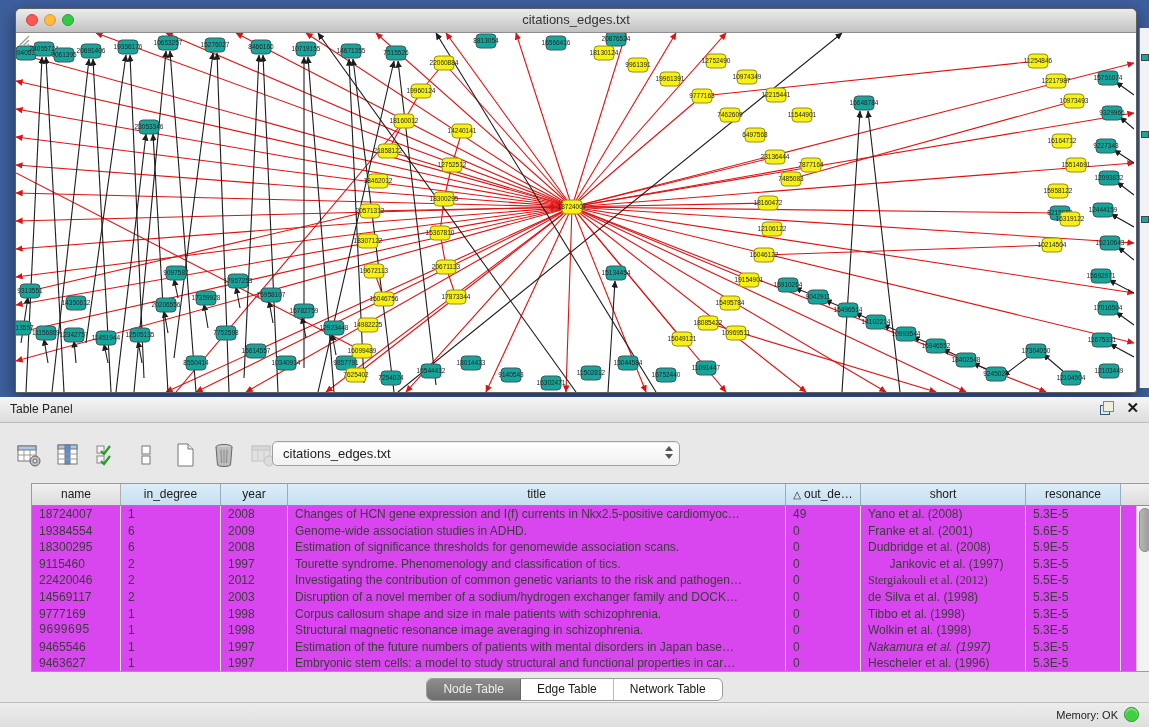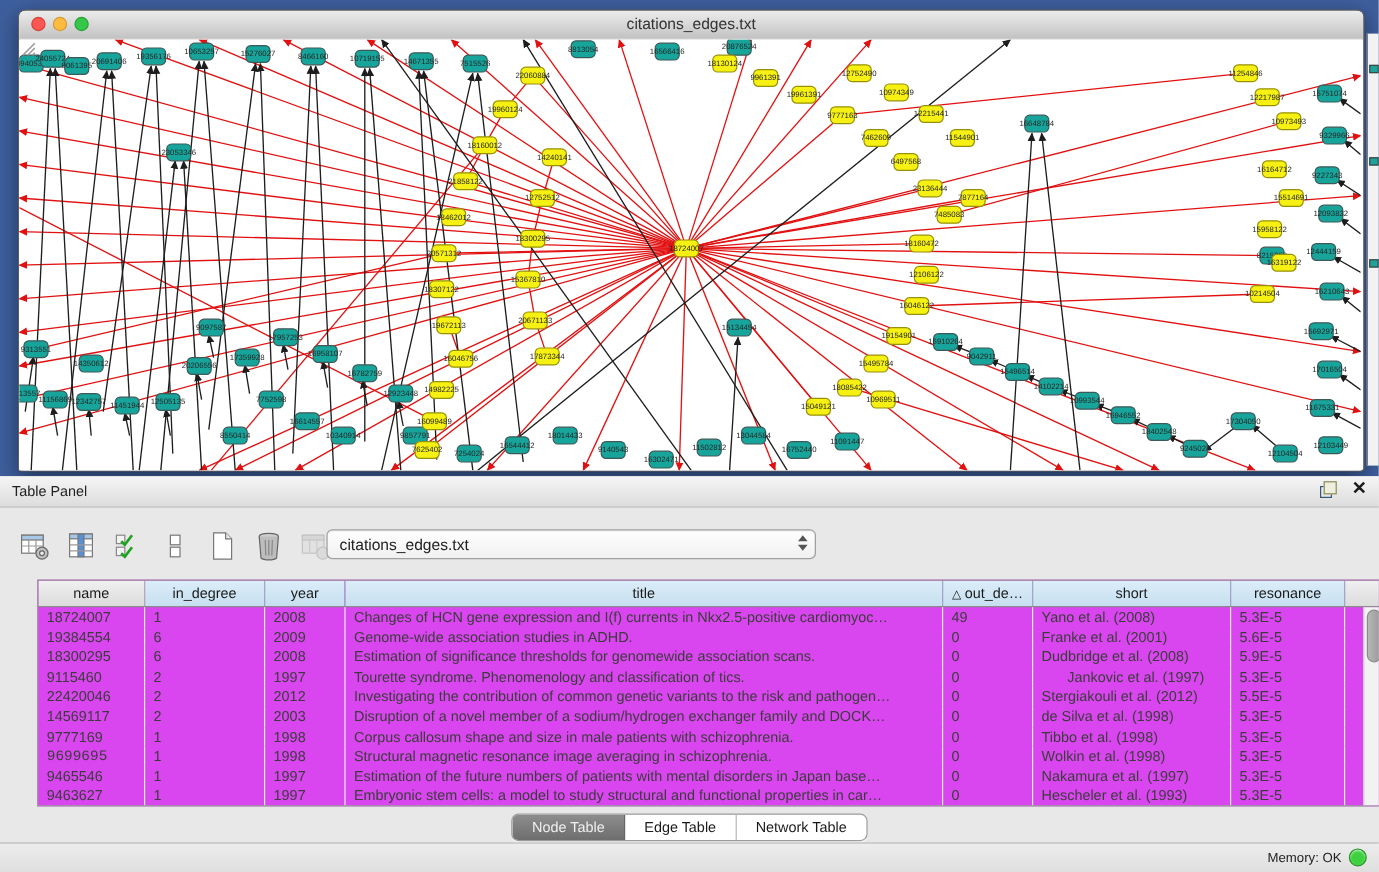--- a/index.html
+++ b/index.html
@@ -605,21 +605,21 @@
               <div class="td" style="width: 75px;">0</div>
               <div class="td" style="width: 165px; text-align: center;">Jankovic et al. (1997)</div>
               <div class="td" style="width: 95px;">5.3E-5</div>
             </div>
             <div class="tr">
               <div class="td" style="width: 89px;">22420046</div>
               <div class="td" style="width: 100px;">2</div>
               <div class="td" style="width: 67px;">2012</div>
               <div class="td" style="width: 498px;">Investigating the contribution of common genetic variants to the risk and pathogen…</div>
               <div class="td" style="width: 75px;">0</div>
-              <div class="td" style="width: 165px;">Stergiakouli et al. (2012)</div>
+              <div class="td" style="width: 165px; font-family: Liberation Serif, serif;">Stergiakouli et al. (2012)</div>
               <div class="td" style="width: 95px;">5.5E-5</div>
             </div>
             <div class="tr">
               <div class="td" style="width: 89px;">14569117</div>
               <div class="td" style="width: 100px;">2</div>
               <div class="td" style="width: 67px;">2003</div>
               <div class="td" style="width: 498px;">Disruption of a novel member of a sodium/hydrogen exchanger family and DOCK…</div>
               <div class="td" style="width: 75px;">0</div>
               <div class="td" style="width: 165px;">de Silva et al. (1998)</div>
               <div class="td" style="width: 95px;">5.3E-5</div>
@@ -641,30 +641,30 @@
               <div class="td" style="width: 75px;">0</div>
               <div class="td" style="width: 165px;">Wolkin et al. (1998)</div>
               <div class="td" style="width: 95px;">5.3E-5</div>
             </div>
             <div class="tr">
               <div class="td" style="width: 89px;">9465546</div>
               <div class="td" style="width: 100px;">1</div>
               <div class="td" style="width: 67px;">1997</div>
               <div class="td" style="width: 498px;">Estimation of the future numbers of patients with mental disorders in Japan base…</div>
               <div class="td" style="width: 75px;">0</div>
-              <div class="td" style="width: 165px;">Nakamura et al. (1997)</div>
+              <div class="td" style="width: 165px; font-style: italic;">Nakamura et al. (1997)</div>
               <div class="td" style="width: 95px;">5.3E-5</div>
             </div>
             <div class="tr">
               <div class="td" style="width: 89px;">9463627</div>
               <div class="td" style="width: 100px;">1</div>
               <div class="td" style="width: 67px;">1997</div>
               <div class="td" style="width: 498px;">Embryonic stem cells: a model to study structural and functional properties in car…</div>
               <div class="td" style="width: 75px;">0</div>
-              <div class="td" style="width: 165px;">Hescheler et al. (1993)</div>
+              <div class="td" style="width: 165px;">Hescheler et al. (1996)</div>
               <div class="td" style="width: 95px;">5.3E-5</div>
             </div>
           </div>
         <div class="vscroll">
           <div class="vthumb"></div>
         </div>
       </div>
     </div>
 
     <div class="tabs-row">

